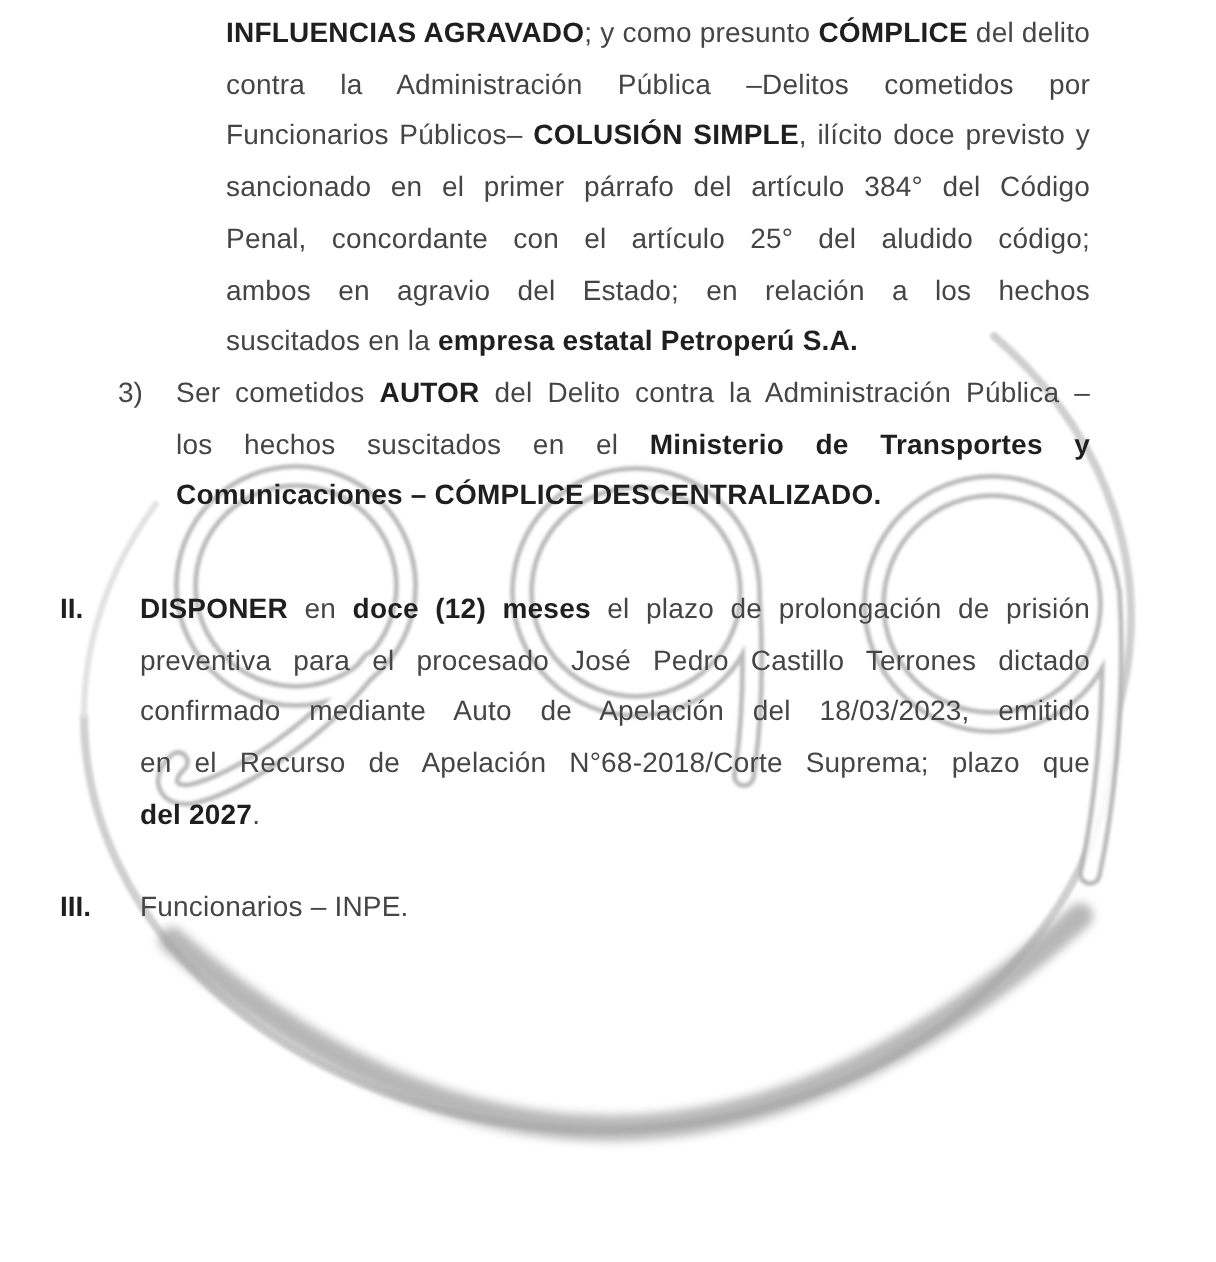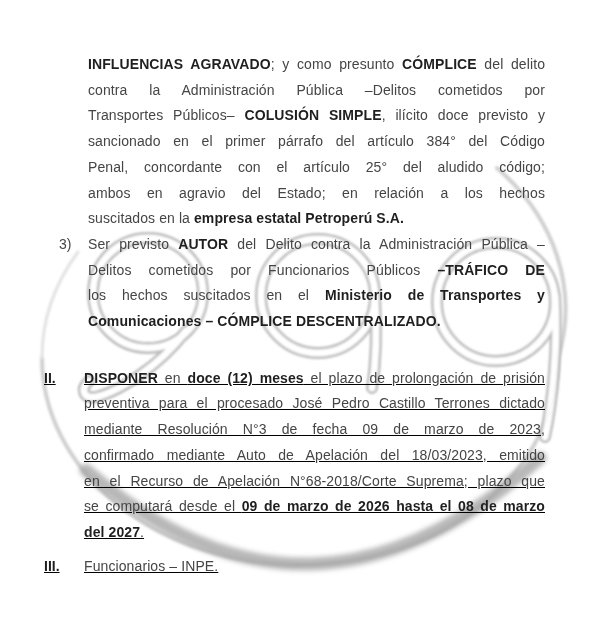--- a/index.html
+++ b/index.html
@@ -17,25 +17,25 @@
   #doc{
     position:relative;z-index:1;
     padding-top:4px;
   }
   .section{
     display:flex;
     align-items:flex-start;
     padding-right:63px;
     box-sizing:border-box;
   }
-  .sec-cont{padding-left:88px;margin-top:48px;}
+  .sec-cont{padding-left:113px;}
   .sec-item{padding-left:59px;}
-  .sec-roman{padding-left:44px;text-decoration:underline;}
+  .sec-roman{padding-left:30px;}
   .sec-gap-ii{margin-top:31px;}
-  .sec-gap-iii{margin-top:8px;}
+  .sec-gap-iii{margin-top:20px;}
   .marker{
     flex:0 0 auto;
     font-size:14px;line-height:25.7px;
     color:#1f1f1f;font-weight:700;
   }
   .sec-item .marker{width:29px;font-weight:400;color:#454545;}
   .sec-roman .marker{width:40px;}
   .body{flex:1 1 auto;min-width:0;}
   .tline{
     font-size:14px;line-height:25.7px;
@@ -90,45 +90,42 @@
       </g>
     </g>
   </svg>
 </div>
 
 <div id="doc">
     <div class="section sec-cont">
       <div class="body">
         <div class="tline"><span class="b">INFLUENCIAS AGRAVADO</span><span>; y como presunto </span><span class="b">CÓMPLICE</span><span> del delito</span></div>
         <div class="tline"><span>contra la Administración Pública –Delitos cometidos por</span></div>
-        <div class="tline"><span>Transportes Públicos– </span><span class="b">COLUSIÓN SIMPLE</span><span>, ilícito doce previsto y</span></div>
+        <div class="tline"><span>Funcionarios Públicos– </span><span class="b">COLUSIÓN SIMPLE</span><span>, ilícito doce previsto y</span></div>
         <div class="tline"><span>sancionado en el primer párrafo del artículo 384° del Código</span></div>
         <div class="tline"><span>Penal, concordante con el artículo 25° del aludido código;</span></div>
         <div class="tline"><span>ambos en agravio del Estado; en relación a los hechos</span></div>
         <div class="tline last"><span>suscitados en la </span><span class="b">empresa estatal Petroperú S.A.</span></div>
       </div>
     </div>
     <div class="section sec-item">
       <div class="marker">3)</div>
       <div class="body">
-        <div class="tline"><span>Ser previsto </span><span class="b">AUTOR</span><span> del Delito contra la Administración Pública –</span></div>
-        <div class="tline"><span>Delitos cometidos por Funcionarios Públicos </span><span class="b">–TRÁFICO DE</span></div>
+        <div class="tline"><span>Ser cometidos </span><span class="b">AUTOR</span><span> del Delito contra la Administración Pública –</span></div>
         <div class="tline"><span>los hechos suscitados en el </span><span class="b">Ministerio de Transportes y</span></div>
         <div class="tline last"><span class="b">Comunicaciones – CÓMPLICE DESCENTRALIZADO.</span></div>
       </div>
     </div>
     <div class="section sec-roman sec-gap-ii">
       <div class="marker">II.</div>
       <div class="body">
         <div class="tline"><span class="b">DISPONER</span><span> en </span><span class="b">doce (12) meses</span><span> el plazo de prolongación de prisión</span></div>
         <div class="tline"><span>preventiva para el procesado José Pedro Castillo Terrones dictado</span></div>
-        <div class="tline"><span>mediante Resolución N°3 de fecha 09 de marzo de 2023,</span></div>
         <div class="tline"><span>confirmado mediante Auto de Apelación del 18/03/2023, emitido</span></div>
         <div class="tline"><span>en el Recurso de Apelación N°68-2018/Corte Suprema; plazo que</span></div>
-        <div class="tline"><span>se computará desde el </span><span class="b">09 de marzo de 2026 hasta el 08 de marzo</span></div>
         <div class="tline last"><span class="b">del 2027</span><span>.</span></div>
       </div>
     </div>
     <div class="section sec-roman sec-gap-iii">
       <div class="marker">III.</div>
       <div class="body">
         <div class="tline last"><span>Funcionarios – INPE.</span></div>
       </div>
     </div>
   </div>

